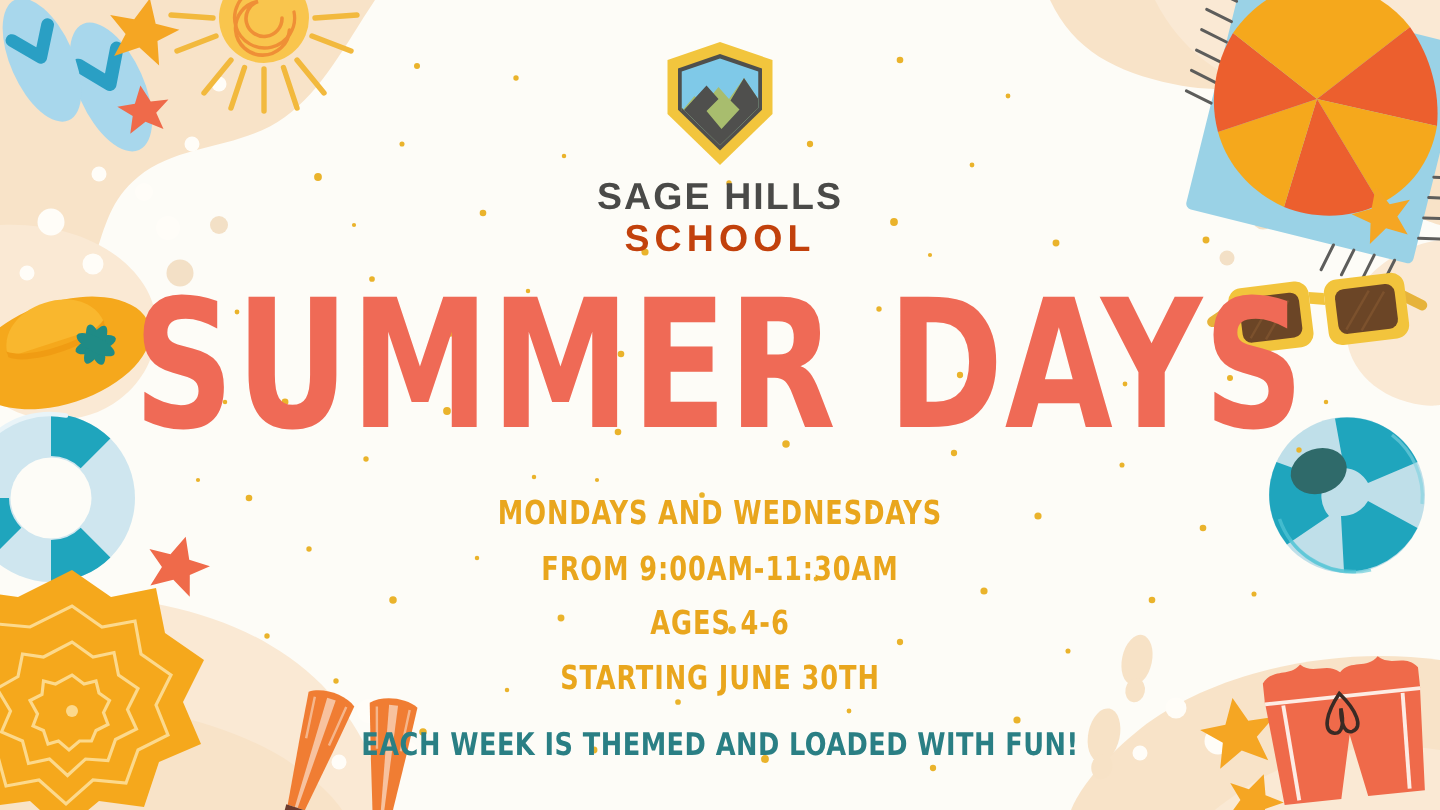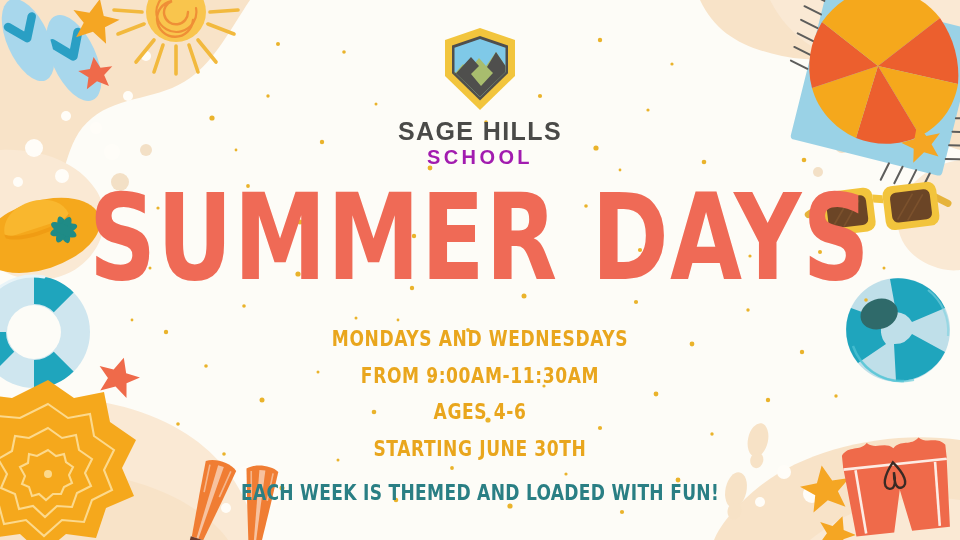--- a/index.html
+++ b/index.html
@@ -50,23 +50,23 @@
     font-family: "Liberation Sans", sans-serif;
     font-weight: bold;
     font-size: 25px;
     letter-spacing: 1.4px;
     color: #4a4a48;
     display: block;
   }
   .logo-line2 {
     font-family: "Liberation Sans", sans-serif;
     font-weight: bold;
-    font-size: 20px;
+    font-size: 25px;
     letter-spacing: 3.4px;
-    color: #a21caf;
+    color: #c2410c;
     display: block;
     margin-top: 2px;
   }
 
   
   .headline {
     margin-top: 12px;
     font-family: "DejaVu Sans", sans-serif;
     font-weight: bold;
     font-size: 96px;

